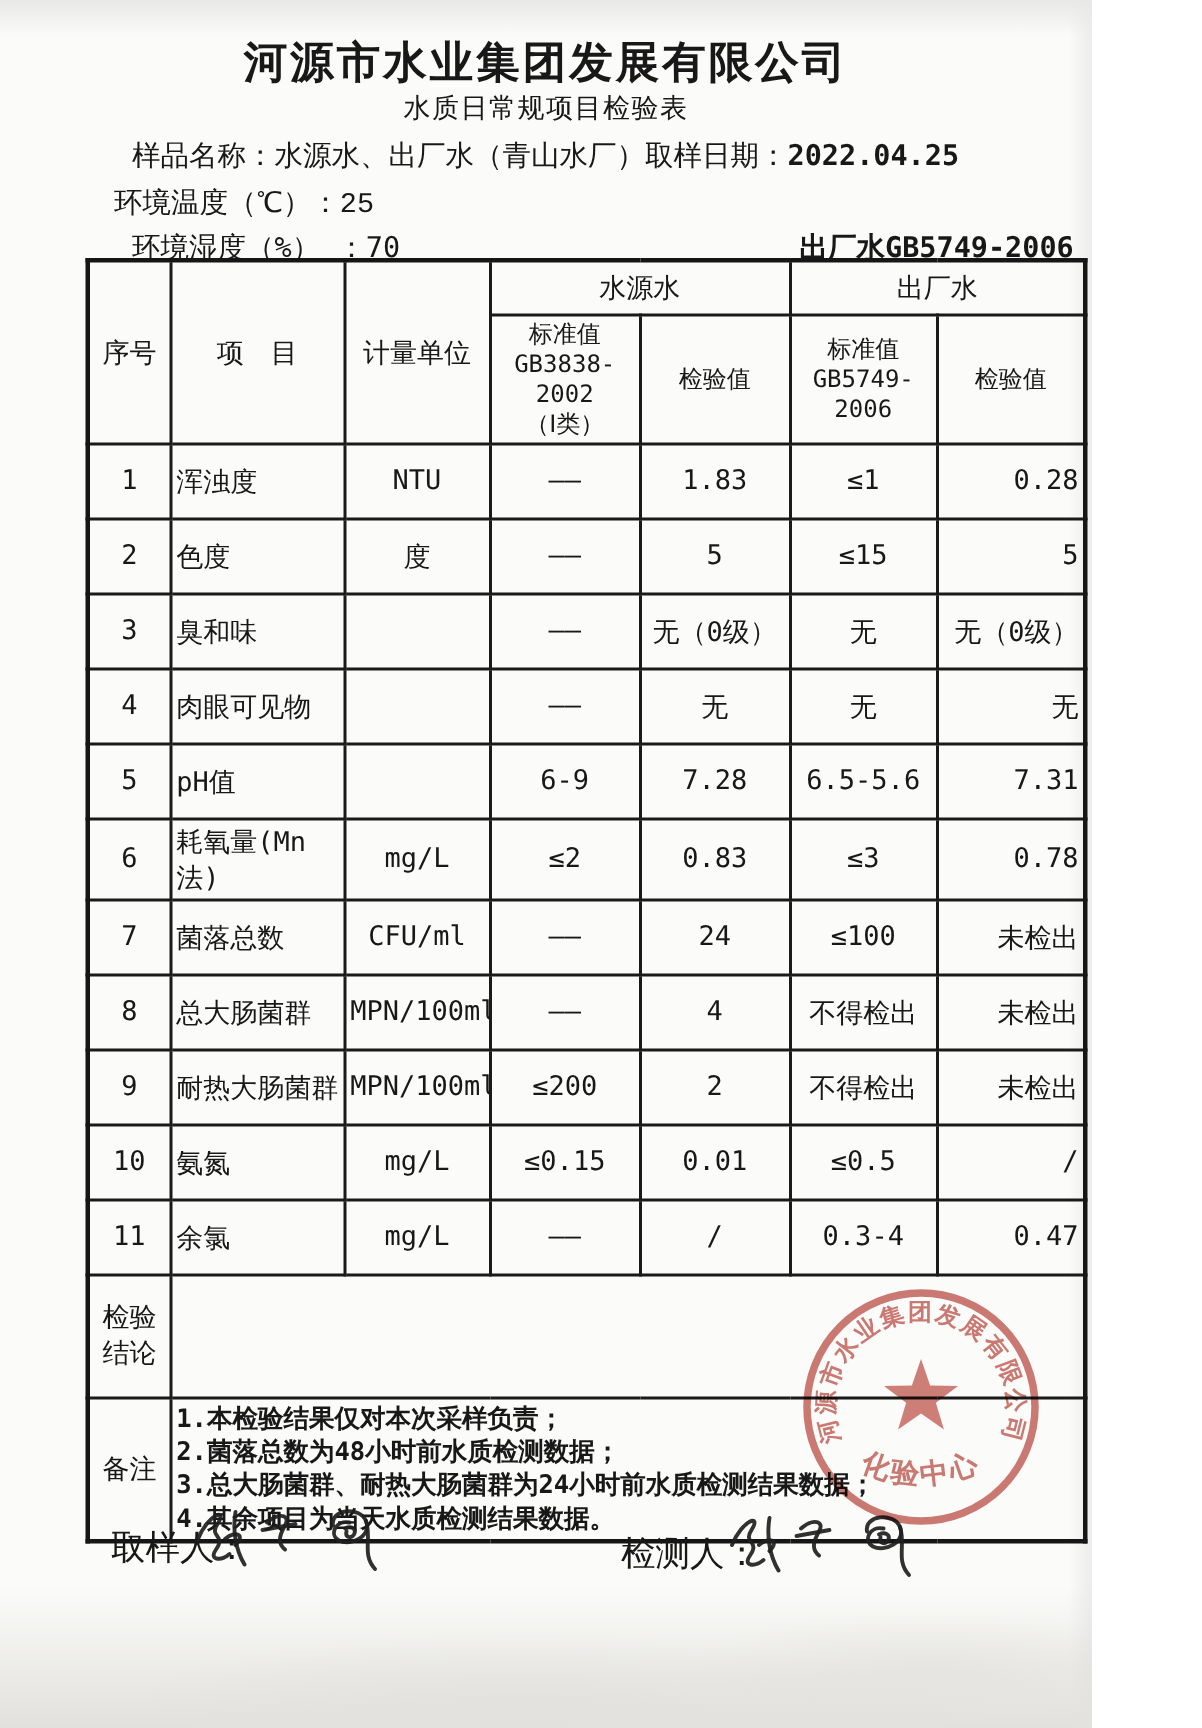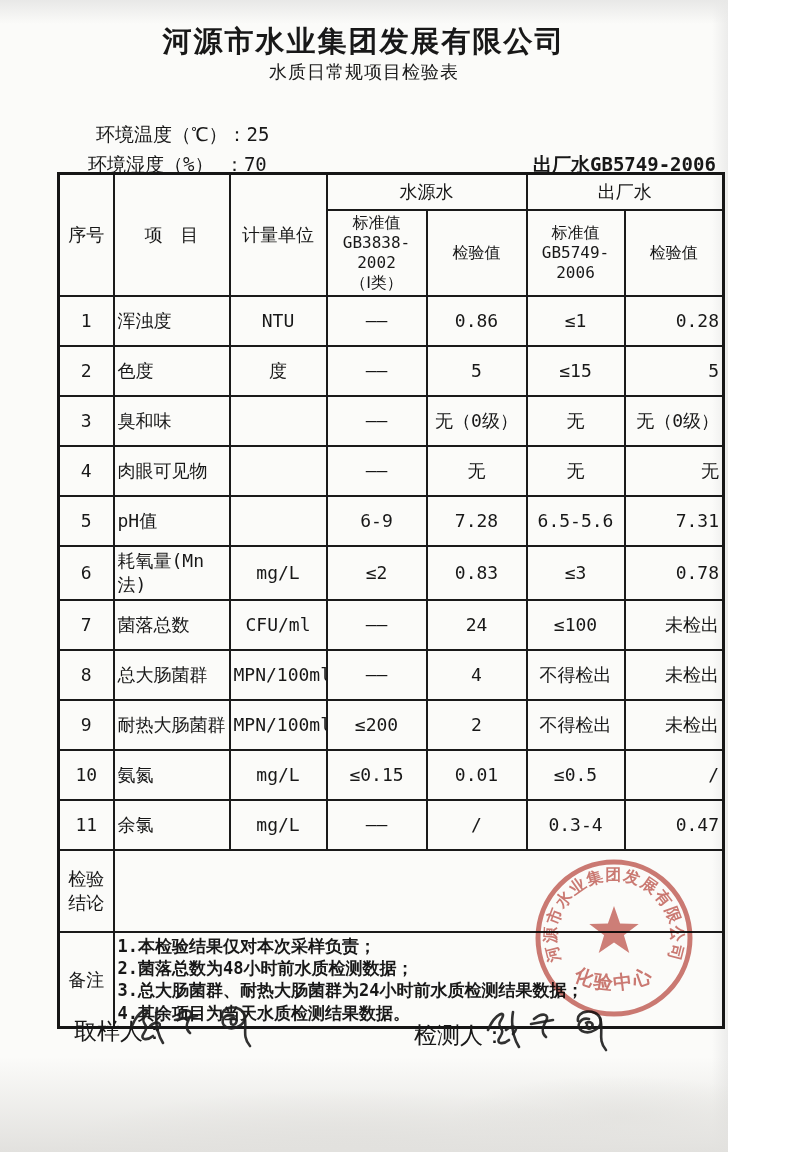--- a/index.html
+++ b/index.html
@@ -17,21 +17,21 @@
       #fbfbf9;
   }
 
   .company-title { position:absolute; top:22px; left:0; width:100%; text-align:center;
     font-size:29px; font-weight:bold; letter-spacing:2px; }
   .doc-title { position:absolute; top:60px; left:0; width:100%; text-align:center;
     font-size:18px; letter-spacing:1px; }
 
   .info { position:absolute; font-size:19px; white-space:nowrap; }
   .i-sample { top:91px;  left:88px;  }
-  .i-temp   { top:122px; left:96px;  }
+  .i-temp   { top:122px; left:76px;font-family:Liberation Mono, monospace;  }
   .i-std    { top:122px; left:445px; }
   .i-hum    { top:152px; left:88px;  }
   .i-std2   { top:152px; left:533px; font-weight:bold; }
   .b { font-weight:bold; }
 
   table.report {
     position:absolute; top:172px; left:57px; width:665px;
     border-collapse:collapse; table-layout:fixed;
     border:3px solid #161616;
     font-size:18px; text-align:center;
@@ -65,20 +65,21 @@
     opacity:.8; mix-blend-mode:multiply; }
 </style>
 </head>
 <body>
 
 <div class="photo">
 
   <div class="company-title">河源市水业集团发展有限公司</div>
   <div class="doc-title">水质日常规项目检验表</div>
 
+  <div class="info i-sample"><span>样品名称：</span><span>水源水、出厂水（青山水厂）</span><span>取样日期：</span><span class="b">2022.04.25</span></div>
   <div class="info i-temp">环境温度（℃）：25</div>
   <div class="info i-hum">环境湿度（%） ：70</div>
   <div class="info i-std2">出厂水GB5749-2006</div>
 
   <table class="report">
     <colgroup>
       <col style="width:55px">
         <col style="width:116px">
         <col style="width:97px">
       <col style="width:100px">
@@ -103,21 +104,21 @@
 GB5749-2006</th>
         <th class="h-val2">检验值</th>
       </tr>
     </thead>
     <tbody class="rows">
     <tr>
       <td class="c-no">1</td>
       <td class="c-item">浑浊度</td>
       <td class="c-unit">NTU</td>
       <td class="c-std1">——</td>
-      <td class="c-val1">0.86</td>
+      <td class="c-val1">1.83</td>
       <td class="c-std2">≤1</td>
       <td class="c-val2">0.28</td>
     </tr>
 
     <tr>
       <td class="c-no">2</td>
       <td class="c-item">色度</td>
       <td class="c-unit">度</td>
       <td class="c-std1">——</td>
       <td class="c-val1">5</td>

